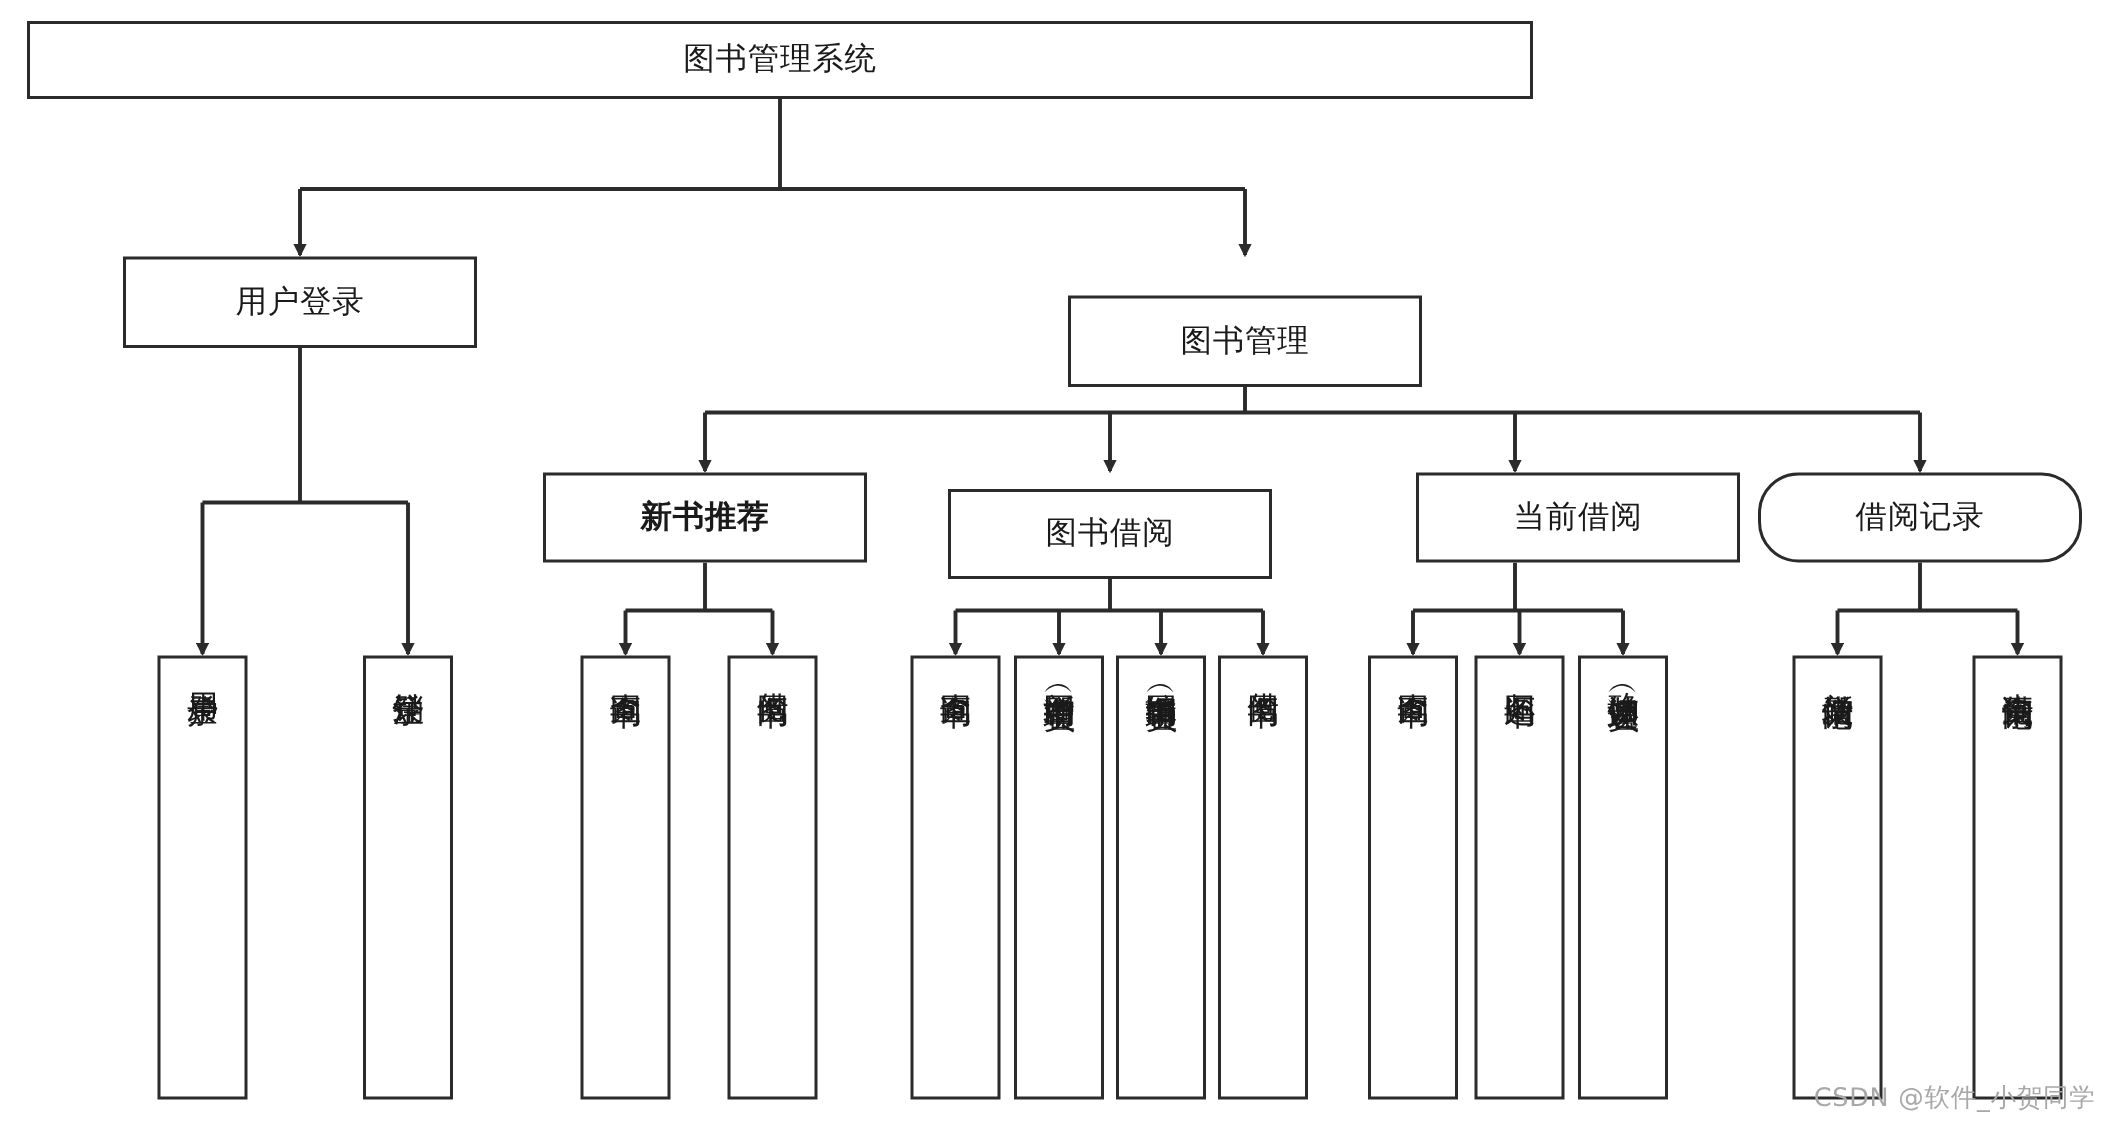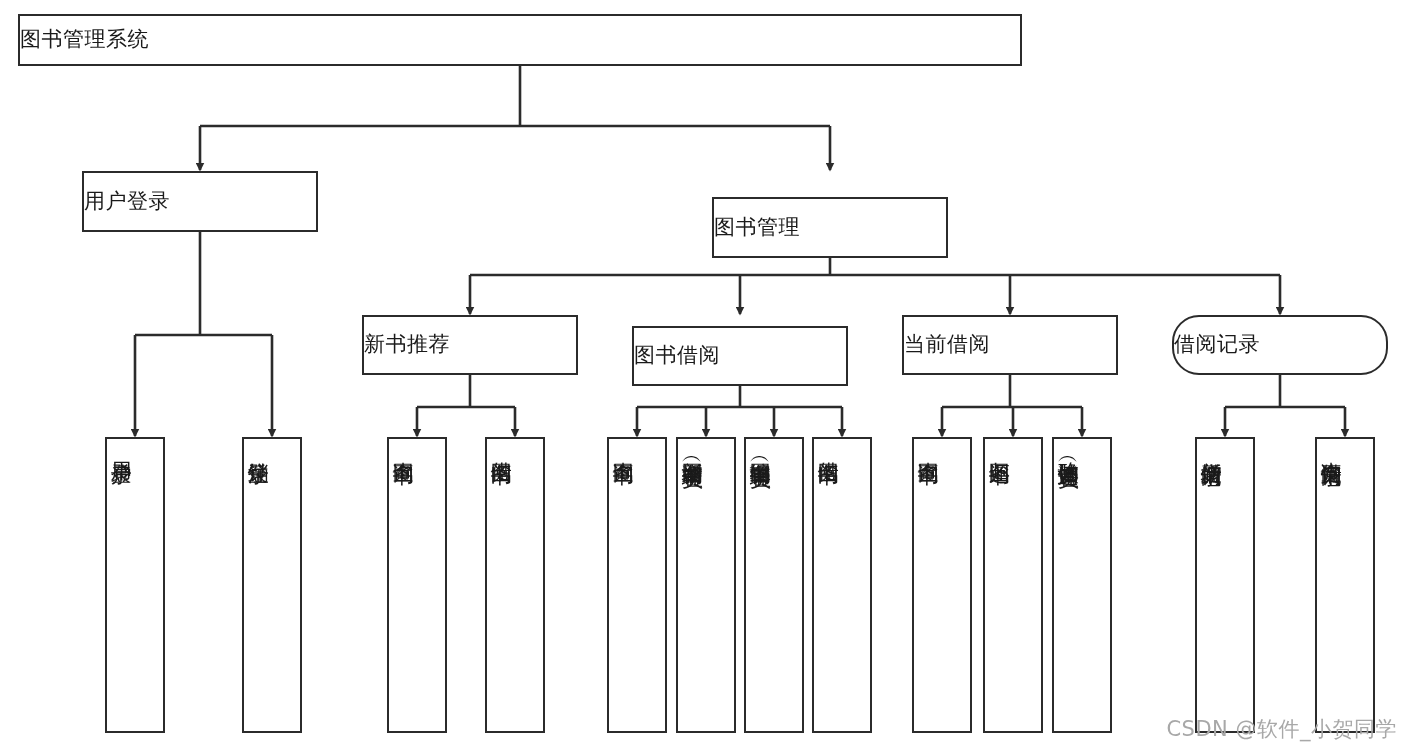--- a/index.html
+++ b/index.html
@@ -26,20 +26,21 @@
     height: 747px;
     pointer-events: none;
   }
   .node {
     position: absolute;
     box-sizing: border-box;
     background: #ffffff;
     border: 2px solid #2b2b2b;
     display: flex;
     align-items: center;
+    justify-content: center;
     color: #1a1a1a;
   }
   .node-h .node-label {
     font-size: 21px;
     line-height: 1.2;
     letter-spacing: 0.5px;
     white-space: nowrap;
   }
   .node-v {
     padding-top: 6px;
@@ -51,21 +52,21 @@
     text-orientation: upright;
     font-size: 21px;
     line-height: 1.35;
     letter-spacing: 1px;
     white-space: nowrap;
   }
   #watermark {
     position: absolute;
     right: 8px;
     bottom: 4px;
-    font-size: 21px;
+    font-size: 17px;
     color: #a8a8a8;
     letter-spacing: 0.5px;
     white-space: nowrap;
   }
 </style>
 </head>
 <body>
 
 <div id="diagram-root">
 
@@ -115,27 +116,27 @@
   <div id="nodes-layer">
       <div class="node node-h" style="left: 18px; top: 14px; width: 1004px; height: 52px;">
         <span class="node-label">图书管理系统</span>
       </div>
       <div class="node node-h" style="left: 82px; top: 171px; width: 236px; height: 61px;">
         <span class="node-label">用户登录</span>
       </div>
       <div class="node node-h" style="left: 712px; top: 171px; width: 236px; height: 61px; margin-top: 26px;">
         <span class="node-label">图书管理</span>
       </div>
-      <div class="node node-h" style="left: 362px; top: 315px; width: 216px; height: 60px;">
+      <div class="node node-h" style="left: 362px; top: 315px; width: 216px; height: 60px; font-weight: bold;">
         <span class="node-label">新书推荐</span>
       </div>
       <div class="node node-h" style="left: 632px; top: 326px; width: 216px; height: 60px;">
         <span class="node-label">图书借阅</span>
       </div>
-      <div class="node node-h" style="left: 902px; top: 315px; width: 216px; height: 60px;">
+      <div class="node node-h" style="left: 944px; top: 315px; width: 216px; height: 60px;">
         <span class="node-label">当前借阅</span>
       </div>
       <div class="node node-h" style="left: 1172px; top: 315px; width: 216px; height: 60px; border-radius: 27px;">
         <span class="node-label">借阅记录</span>
       </div>
       <div class="node node-v" style="left: 105px; top: 437px; width: 60px; height: 296px;">
         <span class="node-label">用户登录</span>
       </div>
       <div class="node node-v" style="left: 242px; top: 437px; width: 60px; height: 296px;">
         <span class="node-label">注销登录</span>

